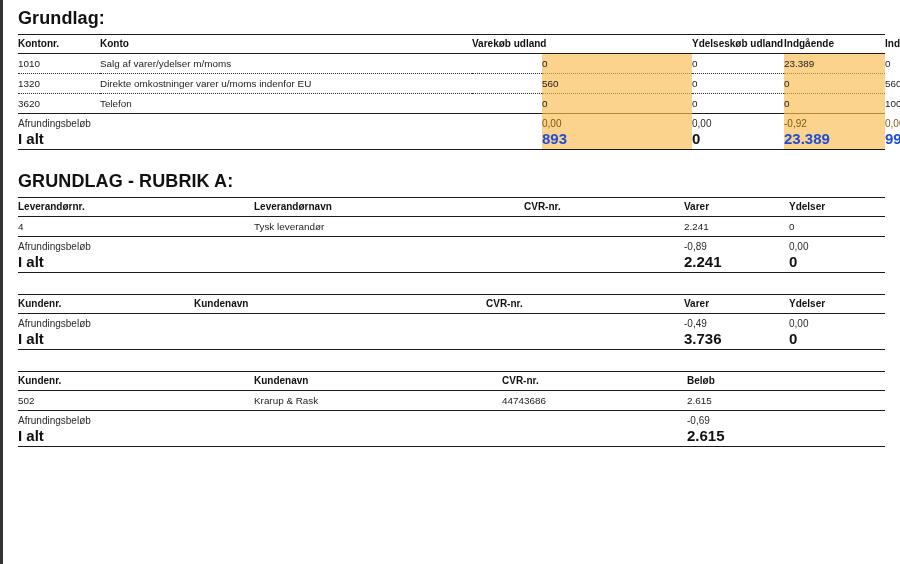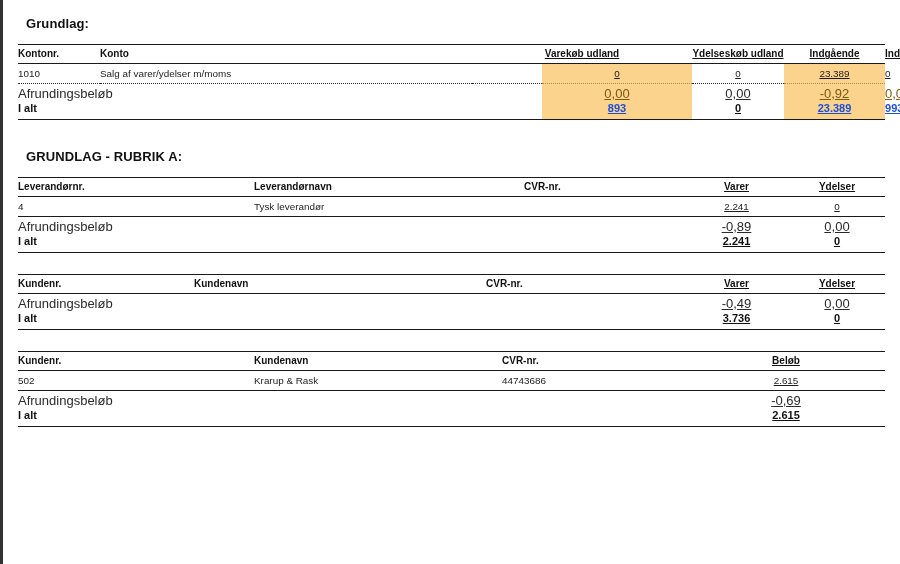--- a/index.html
+++ b/index.html
@@ -20,25 +20,25 @@
     overflow: hidden;
     box-sizing: border-box;
     border-left: 3px solid #333333;
   }
   .doc-body {
     padding: 8px 18px 0 15px;
   }
 
   
   .section-title {
-    font-size: 13px;
+    font-size: 18px;
     font-weight: bold;
     color: #111111;
     letter-spacing: 0.1px;
-    margin: 8px;
+    margin: 0;
     padding: 0 0 5px 0;
     white-space: nowrap;
   }
 
   
   table.rep {
     width: 867px;
     border-collapse: collapse;
     table-layout: fixed;
     font-size: 10px;
@@ -56,41 +56,41 @@
   table.rep td {
     font-size: 9.9px;
     font-weight: normal;
     color: #1c1c1c;
     padding: 3px 0 3px 0;
     white-space: nowrap;
     vertical-align: middle;
     line-height: 13px;
   }
   .ta-l { text-align: left; }
-  .ta-r { text-align: center; text-decoration: underline; }
+  .ta-r { text-align: left; }
 
   
   tr.data-row td {
     border-bottom: 1.2px dotted #2b2b2b;
   }
   tr.data-row.last-data td {
     border-bottom: 1.3px solid #1a1a1a;
   }
 
   
   tr.round-row td {
-    font-size: 13px;
+    font-size: 10px;
     color: #2a2a2a;
     padding-top: 3px;
     padding-bottom: 1px;
     margin-top: 36px;
   }
   
   tr.total-row td {
-    font-size: 11px;
+    font-size: 15px;
     font-weight: bold;
     color: #111111;
     padding-top: 1px;
     padding-bottom: 4px;
     border-bottom: 1.4px solid #1a1a1a;
   }
 
   
   td.hl, th.hl {
     background: #fbd38d;
@@ -141,20 +141,38 @@
       <tbody>
         <tr class="data-row">
           <td class="ta-l">1010</td>
           <td class="ta-l">Salg af varer/ydelser m/moms</td>
           <td></td>
           <td class="ta-r pad-r hl">0</td>
           <td class="ta-r pad-r">0</td>
           <td class="ta-r pad-r hl" colspan="2">23.389</td>
           <td class="ta-r pad-r hl">0</td>
         </tr>
+        <tr class="data-row">
+          <td class="ta-l">1320</td>
+          <td class="ta-l">Direkte omkostninger varer u/moms indenfor EU</td>
+          <td></td>
+          <td class="ta-r pad-r hl">560</td>
+          <td class="ta-r pad-r">0</td>
+          <td class="ta-r pad-r hl" colspan="2">0</td>
+          <td class="ta-r pad-r hl">560</td>
+        </tr>
+        <tr class="data-row last-data">
+          <td class="ta-l">3620</td>
+          <td class="ta-l">Telefon</td>
+          <td></td>
+          <td class="ta-r pad-r hl">0</td>
+          <td class="ta-r pad-r">0</td>
+          <td class="ta-r pad-r hl" colspan="2">0</td>
+          <td class="ta-r pad-r hl">100</td>
+        </tr>
 
         <tr class="round-row">
           <td class="ta-l" colspan="2">Afrundingsbeløb</td>
           <td></td>
           <td class="ta-r pad-r hl">0,00</td>
           <td class="ta-r pad-r">0,00</td>
           <td class="ta-r pad-r hl" colspan="2">-0,92</td>
           <td class="ta-r pad-r hl">0,00</td>
         </tr>
         <tr class="total-row">

